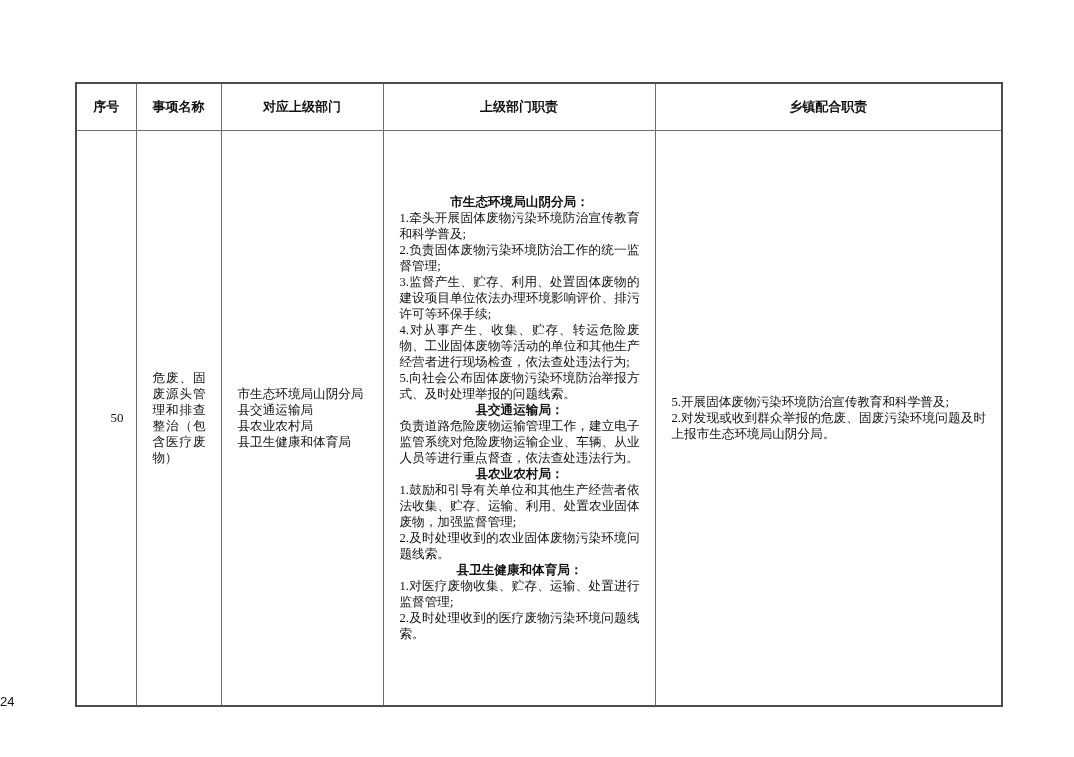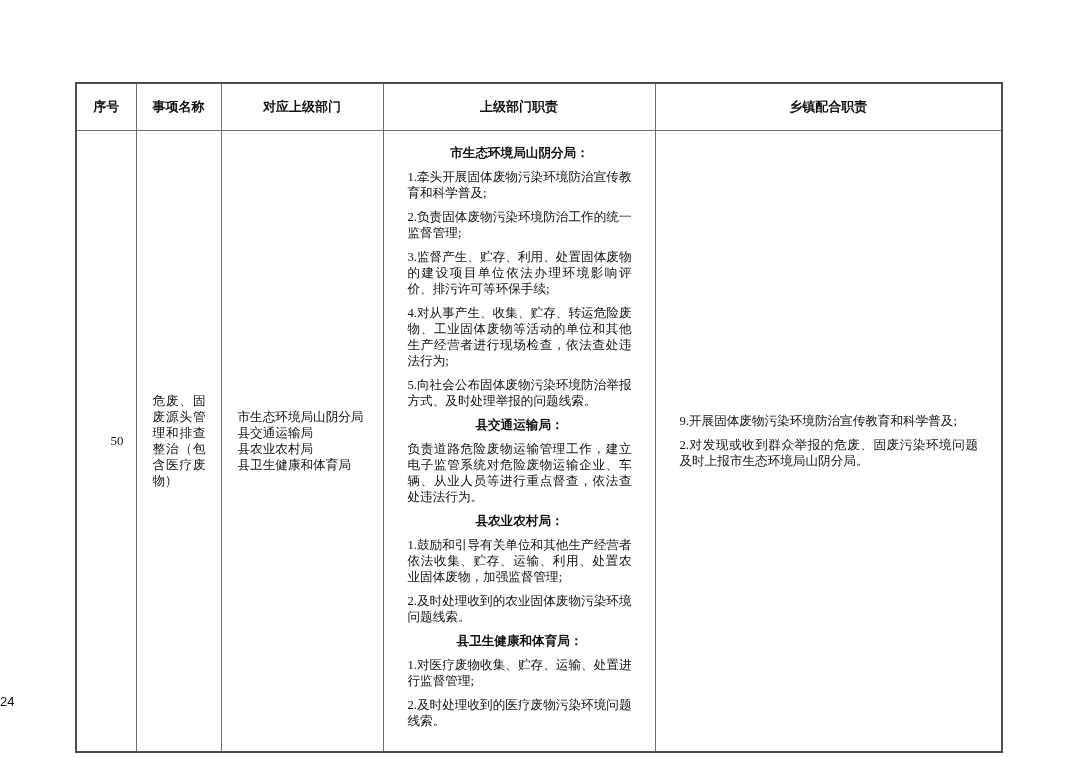--- a/index.html
+++ b/index.html
@@ -57,21 +57,21 @@
   }
   .dept-line {
     white-space: nowrap;
   }
   .duty-heading {
     font-family: "Liberation Sans", "DejaVu Sans", sans-serif;
     font-weight: bold;
     text-align: center;
   }
   .duty-item, .township-item {
-    margin: 8px;
+    margin: 0;
   }
   .page-number {
     position: absolute;
     left: 0;
     right: 0;
     top: 694px;
     font-family: "Liberation Sans", "DejaVu Sans", sans-serif;
     font-size: 13px;
     color: #111111;
   }
@@ -135,21 +135,21 @@
             <div class="duty-item">2.及时处理收到的农业固体废物污染环境问题线索。</div>
 
             <div class="duty-heading">县卫生健康和体育局：</div>
             <div class="duty-item">1.对医疗废物收集、贮存、运输、处置进行监督管理;</div>
             <div class="duty-item">2.及时处理收到的医疗废物污染环境问题线索。</div>
           </div>
         </td>
 
         <td>
           <div class="cell-inner">
-            <div class="township-item">9.开展固体废物污染环境防治宣传教育和科学普及;</div>
+            <div class="township-item">5.开展固体废物污染环境防治宣传教育和科学普及;</div>
             <div class="township-item">2.对发现或收到群众举报的危废、固废污染环境问题及时上报市生态环境局山阴分局。</div>
           </div>
         </td>
 
       </tr>
     </tbody>
   </table>
 
   <div class="page-number">24</div>
 

